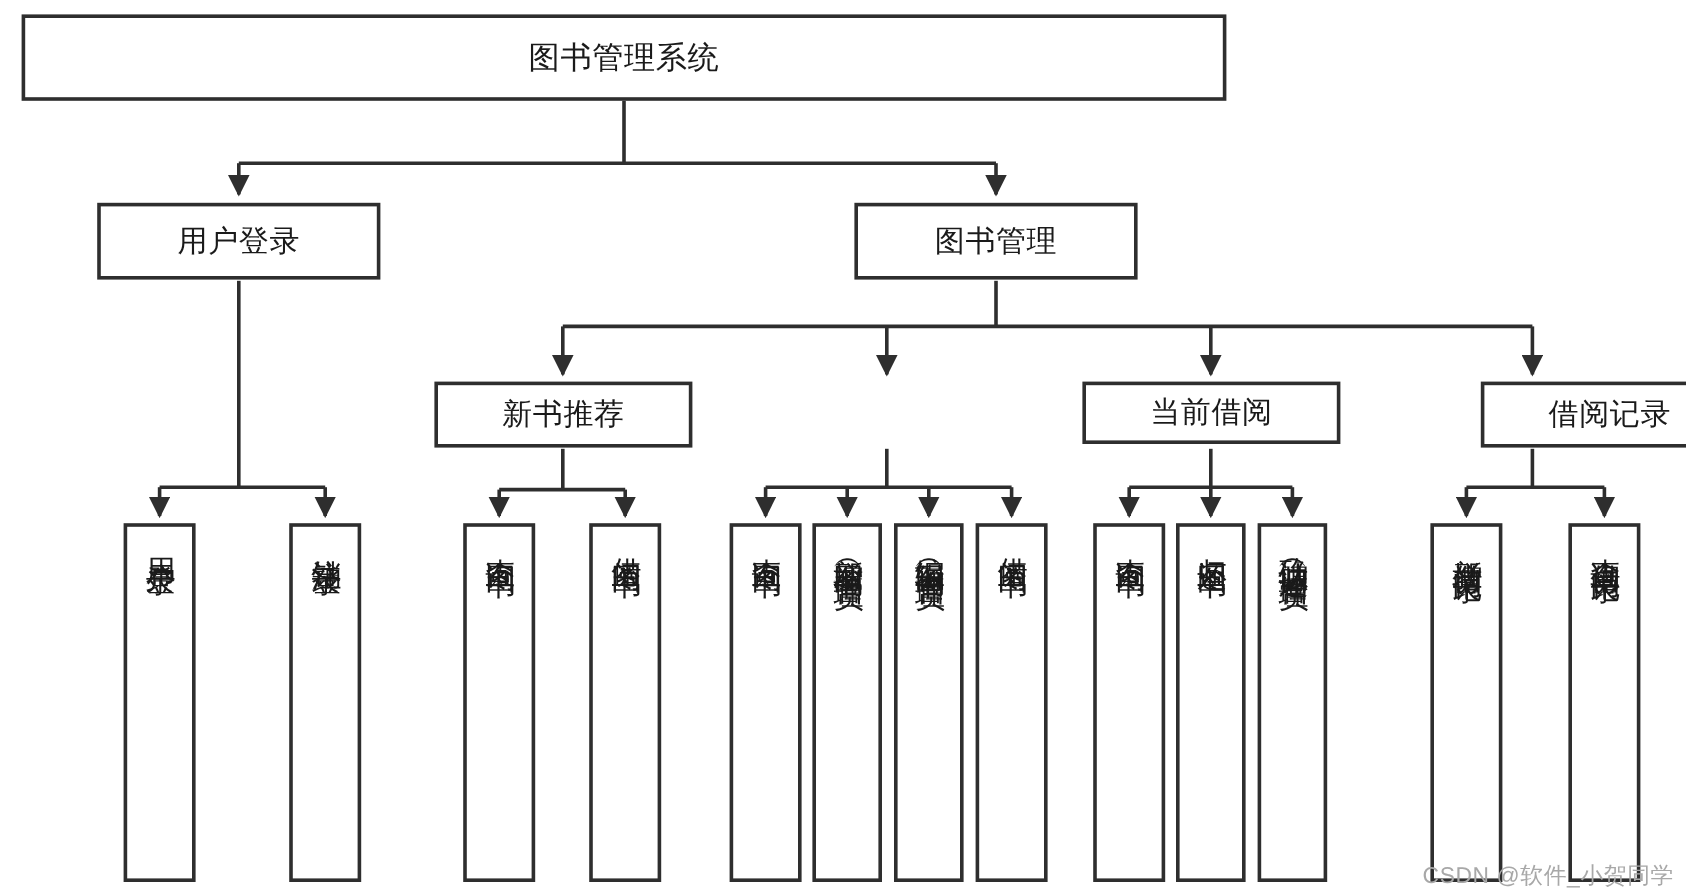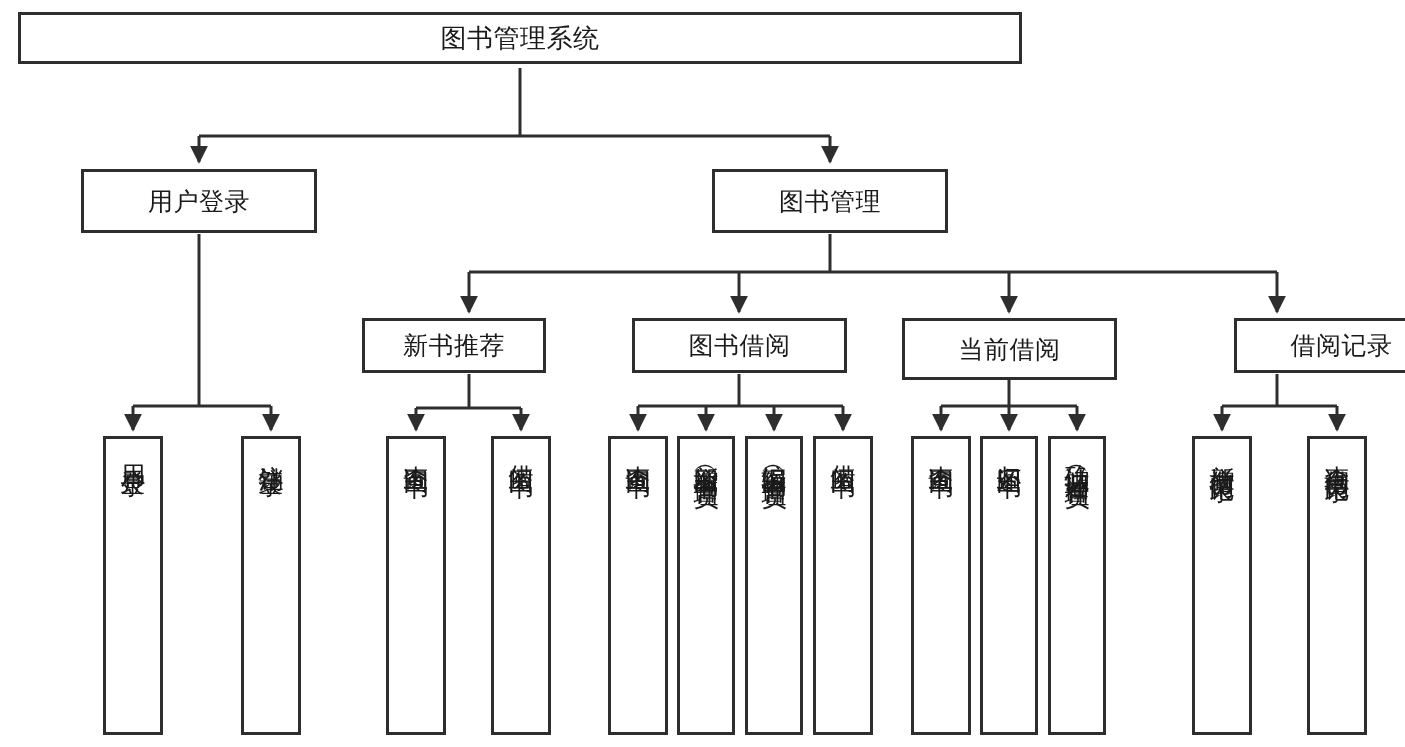--- a/index.html
+++ b/index.html
@@ -114,38 +114,35 @@
       <path d="M 1009 406 L 1009 430" marker-end="url(#arrow)"></path>
       <path d="M 1077 406 L 1077 430" marker-end="url(#arrow)"></path>
 
       <path d="M 1277 374 L 1277 406"></path>
       <path d="M 1222 406 L 1337 406"></path>
       <path d="M 1222 406 L 1222 430" marker-end="url(#arrow)"></path>
       <path d="M 1337 406 L 1337 430" marker-end="url(#arrow)"></path>
     </g>
   </svg>
 
-  <div class="node horiz root" style="left:18px; top:12px; width:1004px; height:52px;">
+  <div class="node horiz root" style="left:18px; top:12px; width:1004px; height:72px;">
     <span class="node-label">图书管理系统</span>
   </div>
 
   <div class="node horiz" style="left:81px; top:169px; width:236px; height:64px;">
     <span class="node-label">用户登录</span>
   </div>
   <div class="node horiz" style="left:712px; top:169px; width:236px; height:64px;justify-content:center;">
     <span class="node-label">图书管理</span>
   </div>
 
-  <div class="node horiz" style="left:362px; top:318px; width:184px; height:55px;">
+  <div class="node horiz" style="left:362px; top:318px; width:215px; height:55px;">
     <span class="node-label">新书推荐</span>
   </div>
-  <div class="node horiz" style="left:632px; top:318px; width:215px; height:55px;">
-    <span class="node-label">图书借阅</span>
-  </div>
-  <div class="node horiz" style="left:902px; top:318px; width:215px; height:62px;">
+  <div class="node horiz" style="left:902px; top:318px; width:215px; height:52px;">
     <span class="node-label">当前借阅</span>
   </div>
   <div class="node horiz" style="left:1234px; top:318px; width:215px; height:55px;">
     <span class="node-label">借阅记录</span>
   </div>
 
   <div class="node vert" style="left:103px; top:436px; width:60px; height:299px;">
     <span class="node-label">用户登录</span>
   </div>
   <div class="node vert" style="left:241px; top:436px; width:60px; height:299px;">
@@ -182,14 +179,15 @@
     <span class="node-label">确认归还（管理员）</span>
   </div>
 
   <div class="node vert" style="left:1192px; top:436px; width:60px; height:299px;">
     <span class="node-label">新增借阅记录</span>
   </div>
   <div class="node vert" style="left:1307px; top:436px; width:60px; height:299px;">
     <span class="node-label">查询借阅记录</span>
   </div>
 
+  <div class="watermark">CSDN @软件_小贺同学</div>
 
 </div>
 
 </body></html>

